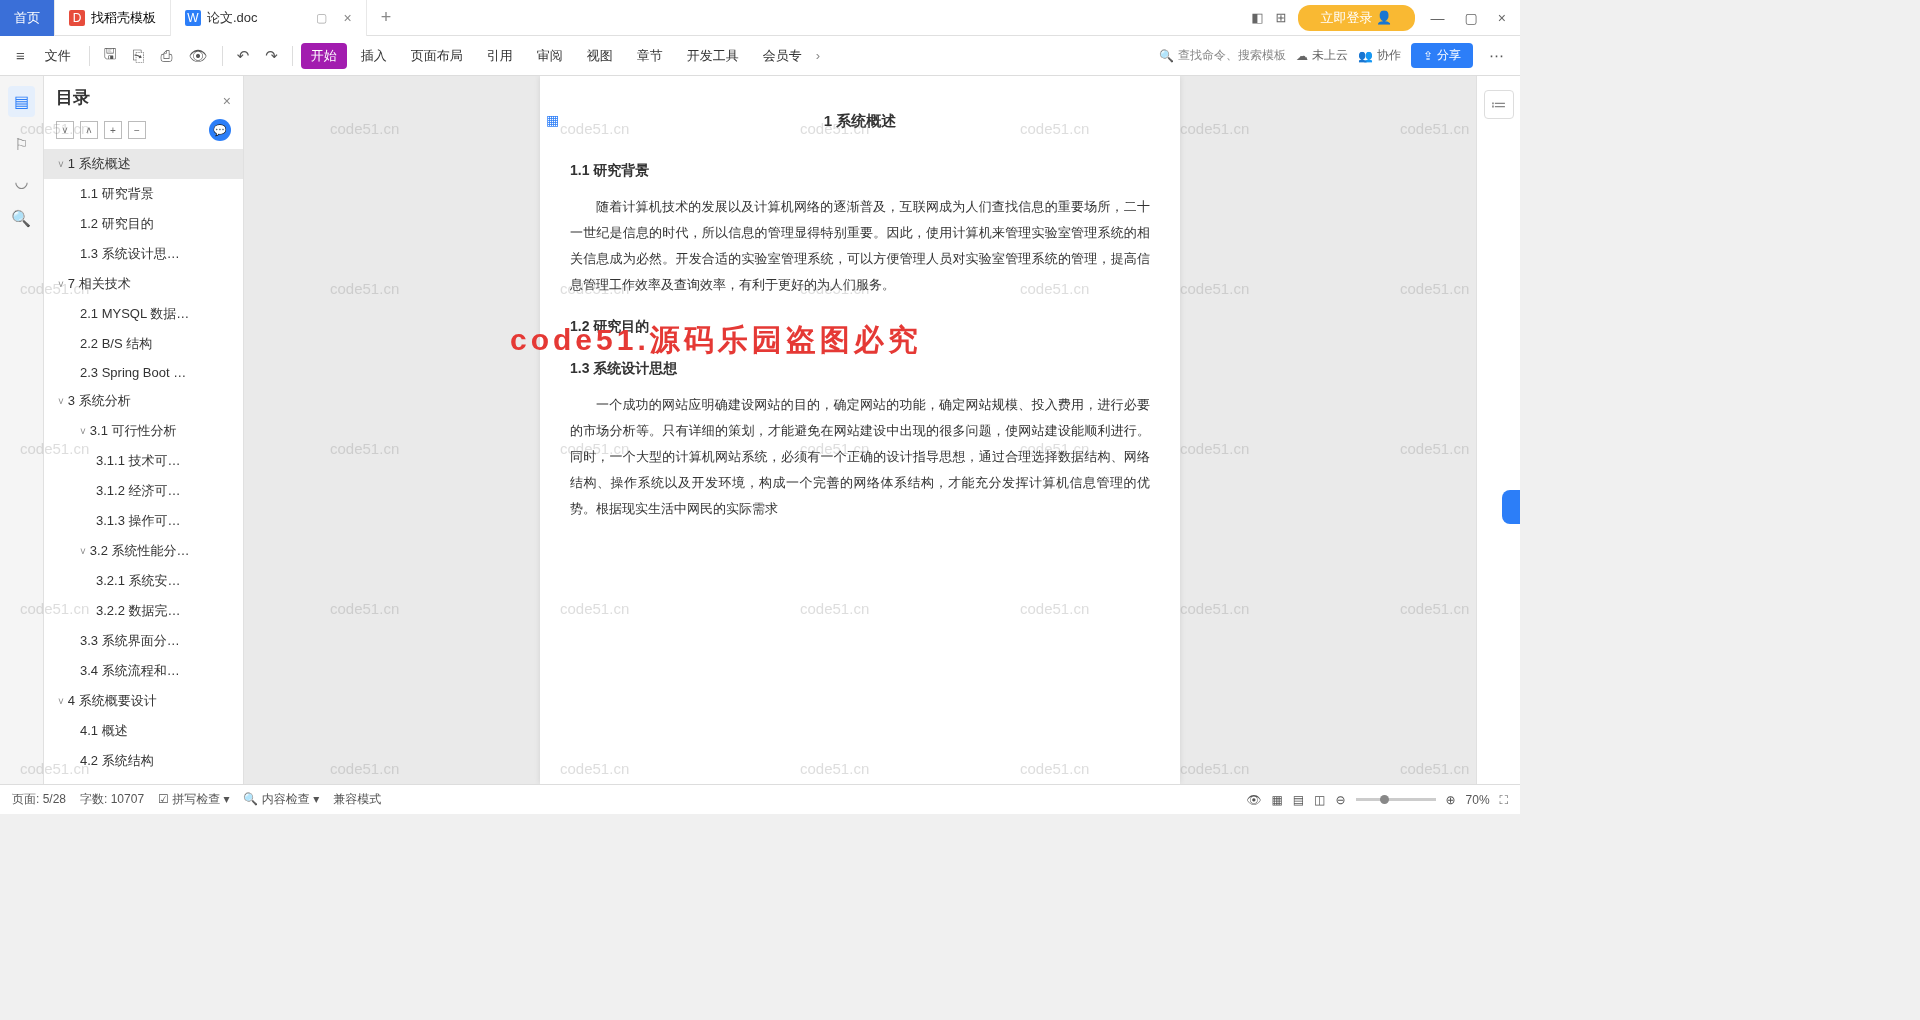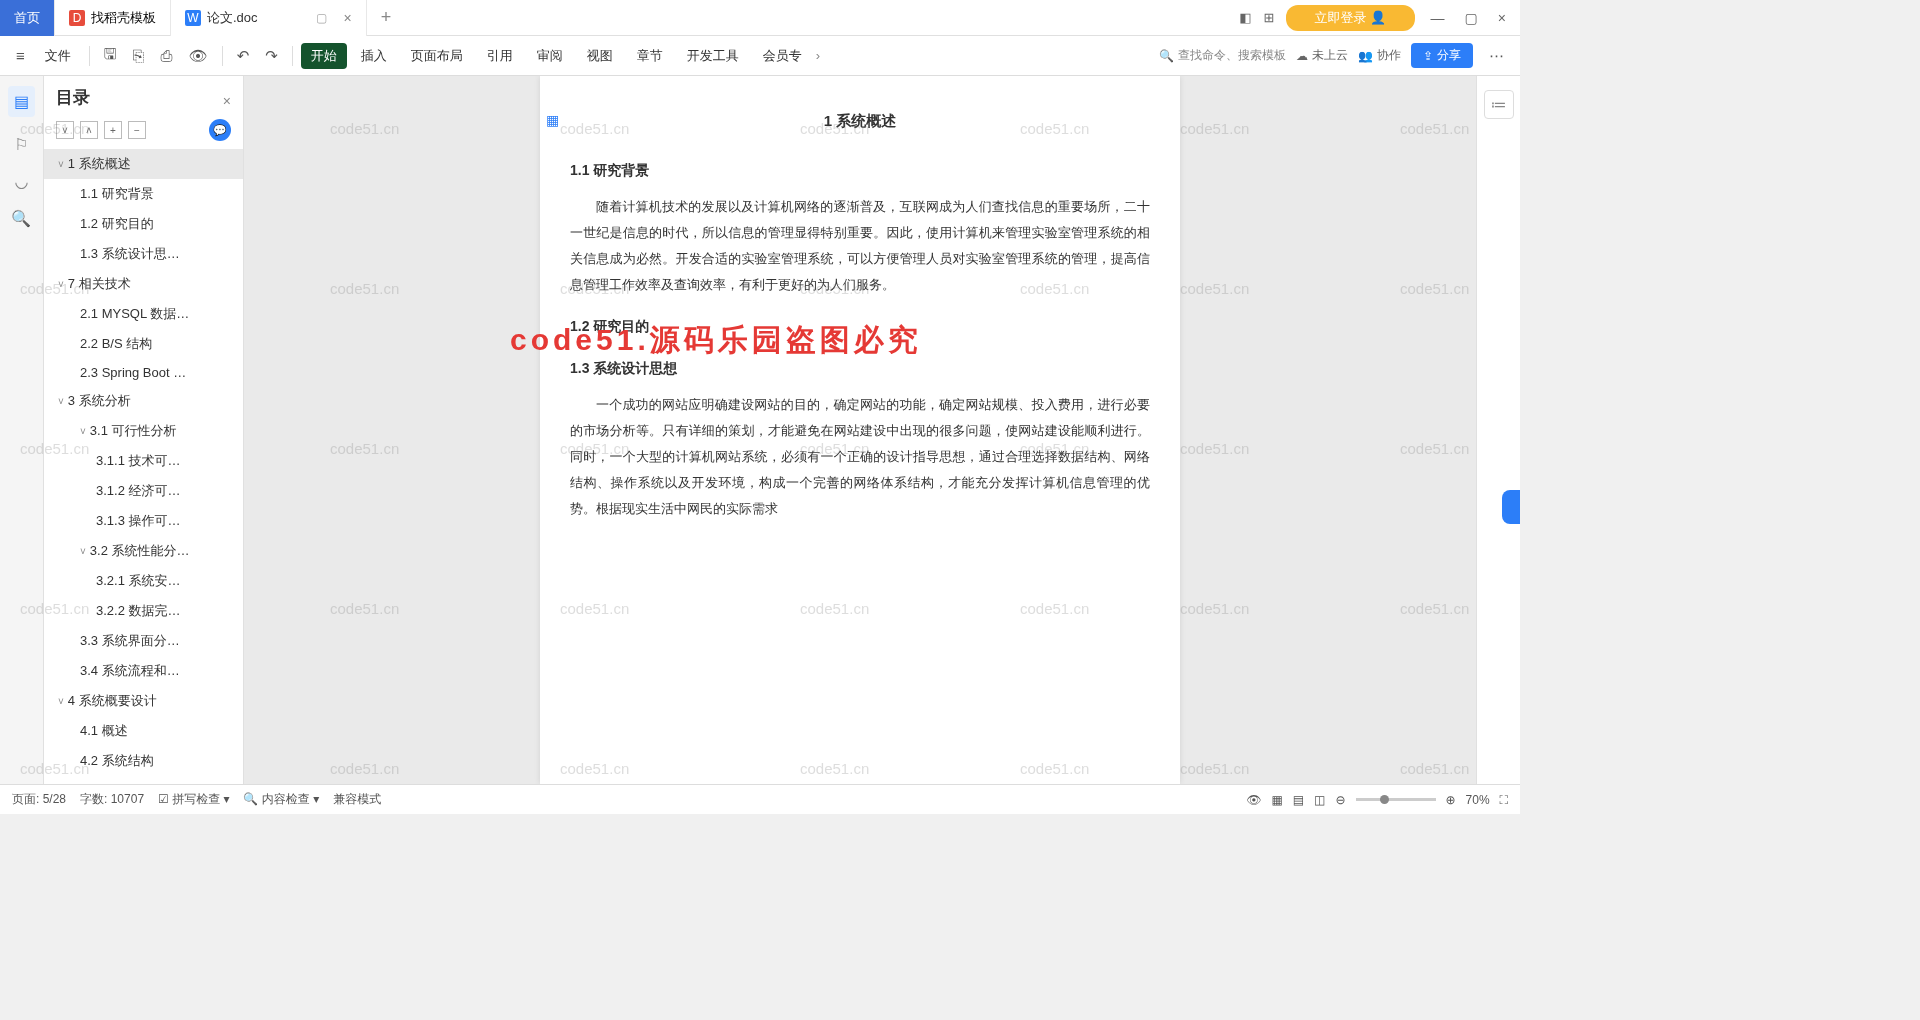--- a/index.html
+++ b/index.html
@@ -4,27 +4,27 @@
 <style>
 * { margin:0; padding:0; box-sizing:border-box; font-family:"Microsoft YaHei","PingFang SC",sans-serif; }
 body { width:1520px; height:820px; overflow:hidden; background:#f0f0f0; position:relative; }
 .titlebar { height:36px; background:#fff; display:flex; align-items:center; border-bottom:1px solid #e0e0e0; }
 .tab { height:36px; display:flex; align-items:center; padding:0 14px; font-size:13px; gap:6px; border-right:1px solid #e8e8e8; cursor:pointer; }
 .tab.home { background:#3a6fd8; color:#fff; }
 .tab.active { background:#fff; color:#333; }
 .tab .ticon { width:16px; height:16px; display:flex; align-items:center; justify-content:center; font-size:12px; }
 .tab .close { margin-left:8px; color:#888; font-size:14px; }
 .titlebar-right { margin-left:auto; display:flex; align-items:center; gap:12px; padding-right:10px; color:#666; font-size:13px; }
-.login-btn { background:#f9b933; color:#fff; padding:4px 28px; border-radius:12px; display:flex; align-items:center; gap:4px; cursor:pointer; }
+.login-btn { background:#f9b933; color:#fff; padding:4px 22px; border-radius:12px; display:flex; align-items:center; gap:4px; cursor:pointer; }
 .win-btn { color:#666; font-size:14px; cursor:pointer; padding:0 4px; }
 .ribbon { height:40px; background:#fff; display:flex; align-items:center; border-bottom:1px solid #ddd; padding:0 10px; gap:4px; font-size:13px; }
 .rb-icon { color:#555; padding:4px 6px; cursor:pointer; font-size:15px; }
 .rb-sep { width:1px; height:20px; background:#ddd; margin:0 4px; }
 .rb-tab { padding:4px 10px; color:#333; cursor:pointer; }
-.rb-tab.active { background:#14532d; color:#fff; border-radius:4px; }
+.rb-tab.active { background:#a21caf; color:#fff; border-radius:4px; }
 .ribbon-right { margin-left:auto; display:flex; align-items:center; gap:10px; }
 .search-box { display:flex; align-items:center; gap:4px; color:#888; font-size:12px; }
 .cloud { color:#666; font-size:12px; display:flex; align-items:center; gap:4px; }
 .share-btn { background:#2c7ef8; color:#fff; padding:4px 12px; border-radius:4px; font-size:12px; display:flex; align-items:center; gap:4px; }
 .main { display:flex; height:708px; }
 .lefticons { width:44px; background:#f5f5f5; border-right:1px solid #e0e0e0; display:flex; flex-direction:column; align-items:center; padding-top:10px; gap:18px; }
 .lefticons .li { color:#888; font-size:16px; cursor:pointer; }
 .lefticons .li.active { color:#2c7ef8; background:#e5effc; padding:6px; border-radius:4px; }
 .outline { width:200px; background:#fff; border-right:1px solid #e0e0e0; display:flex; flex-direction:column; }
 .outline-h { display:flex; align-items:flex-end; padding:10px 12px; font-size:17px; font-weight:bold; color:#333; }

